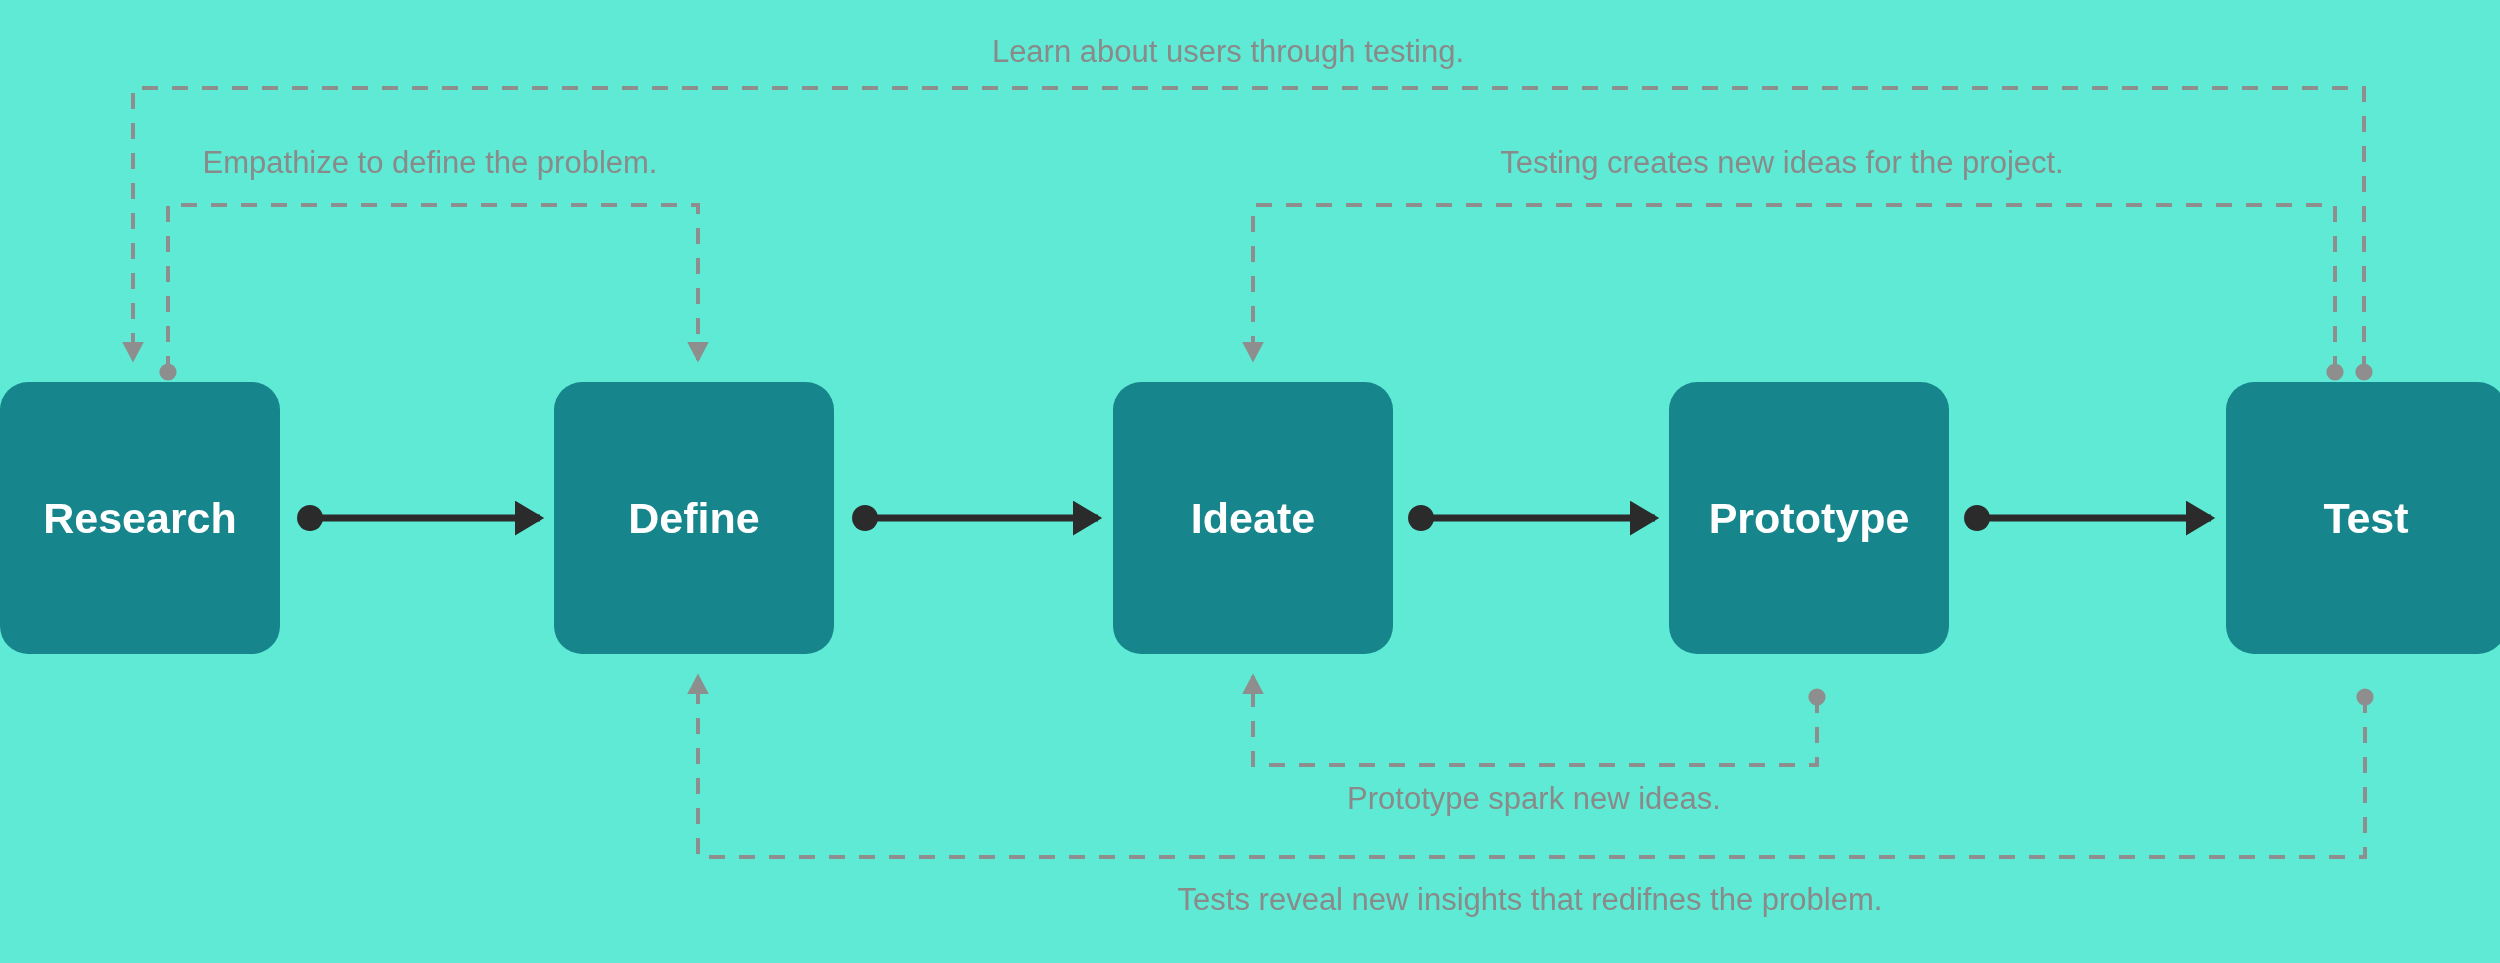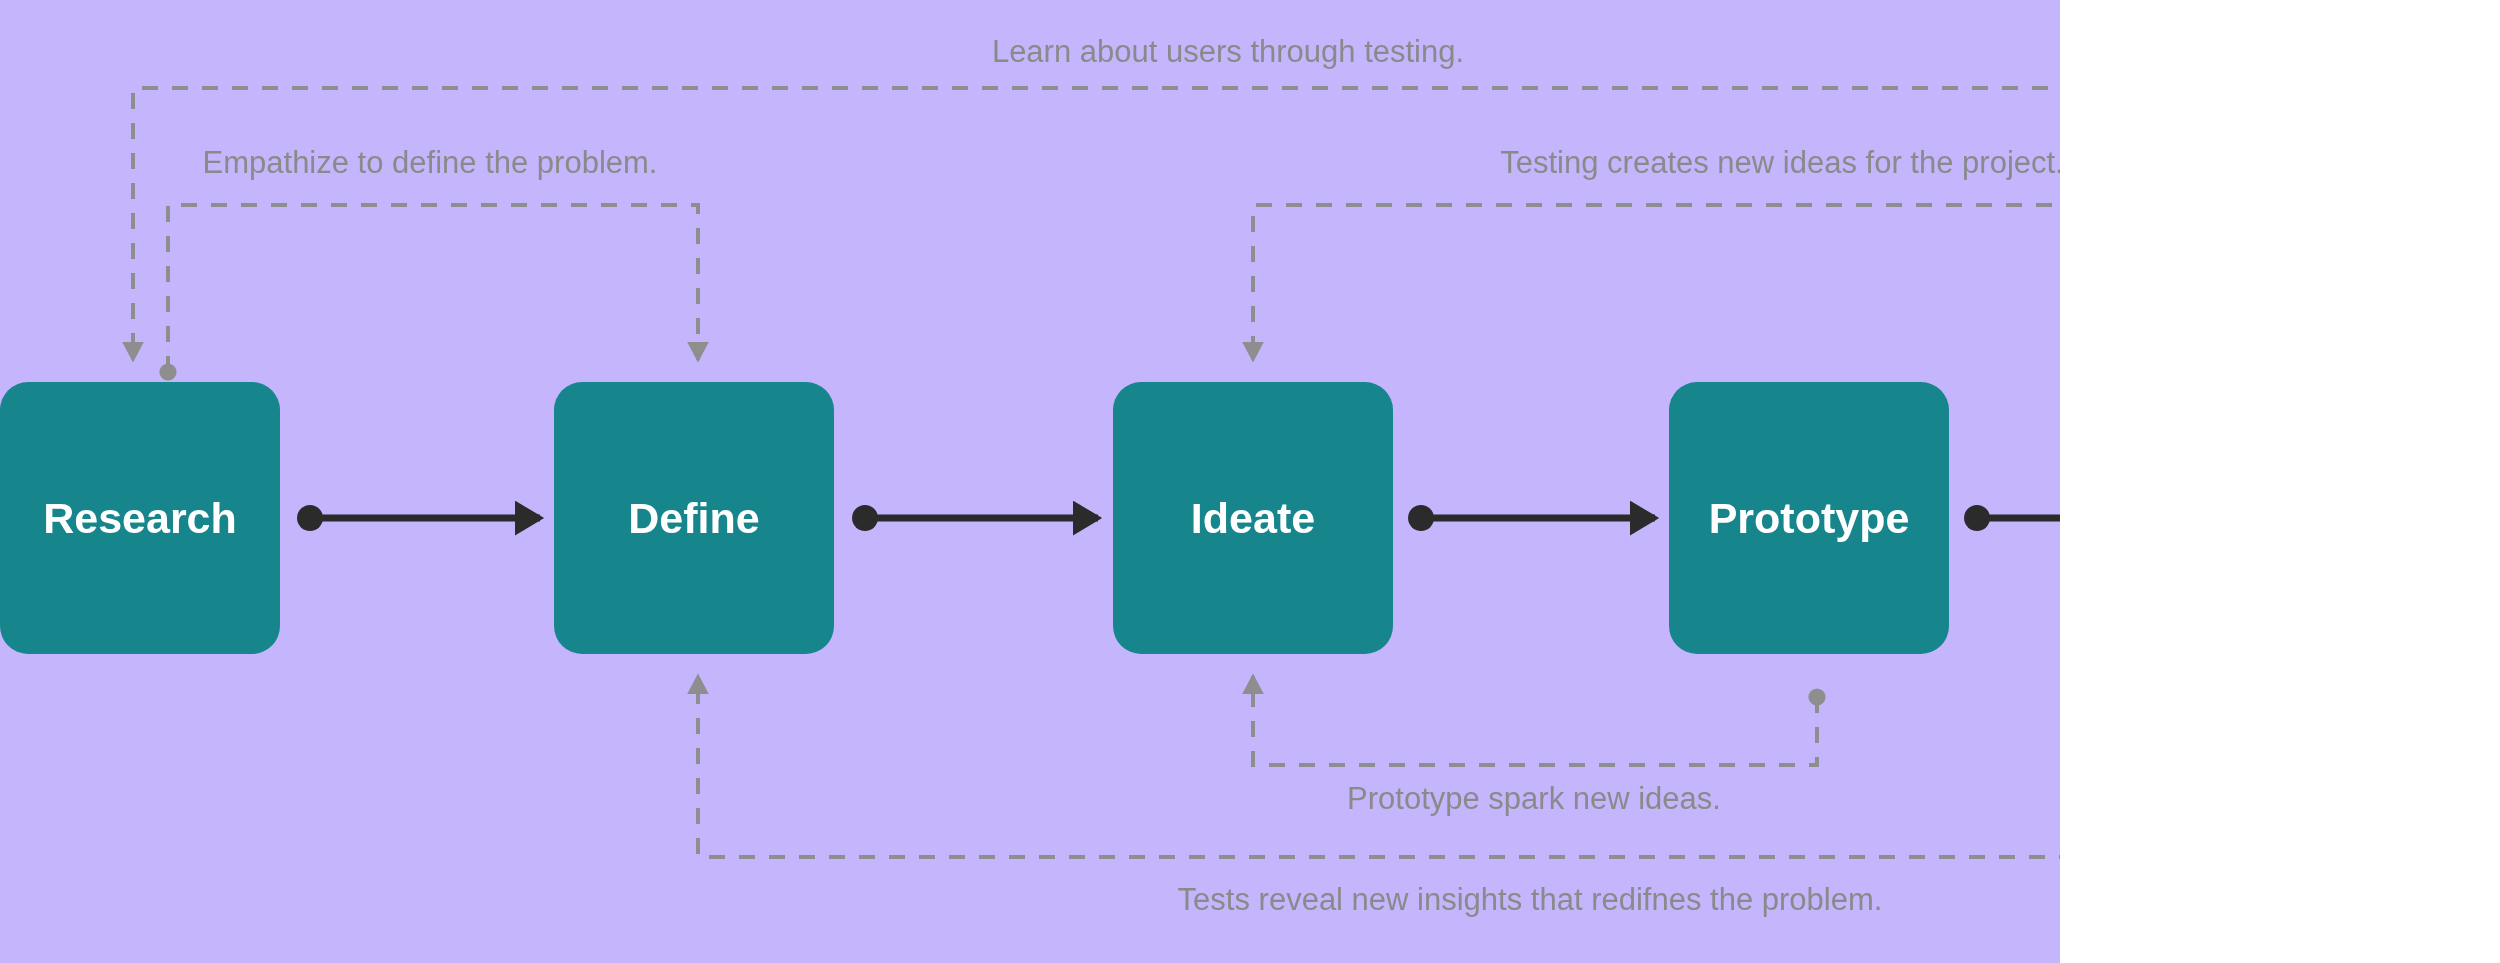--- a/index.html
+++ b/index.html
@@ -6,23 +6,23 @@
   html, body {
     margin: 0;
     padding: 0;
     background: #ffffff;
   }
   body {
     font-family: "Liberation Sans", sans-serif;
   }
   #stage {
     position: relative;
-    width: 2060px;
+    width: 2500px;
     height: 963px;
-    background: #c4b5fd;
+    background: #5eead4;
     overflow: hidden;
   }
   #diagram-svg {
     position: absolute;
     top: 0;
     left: 0;
     width: 2500px;
     height: 963px;
     display: block;
   }

